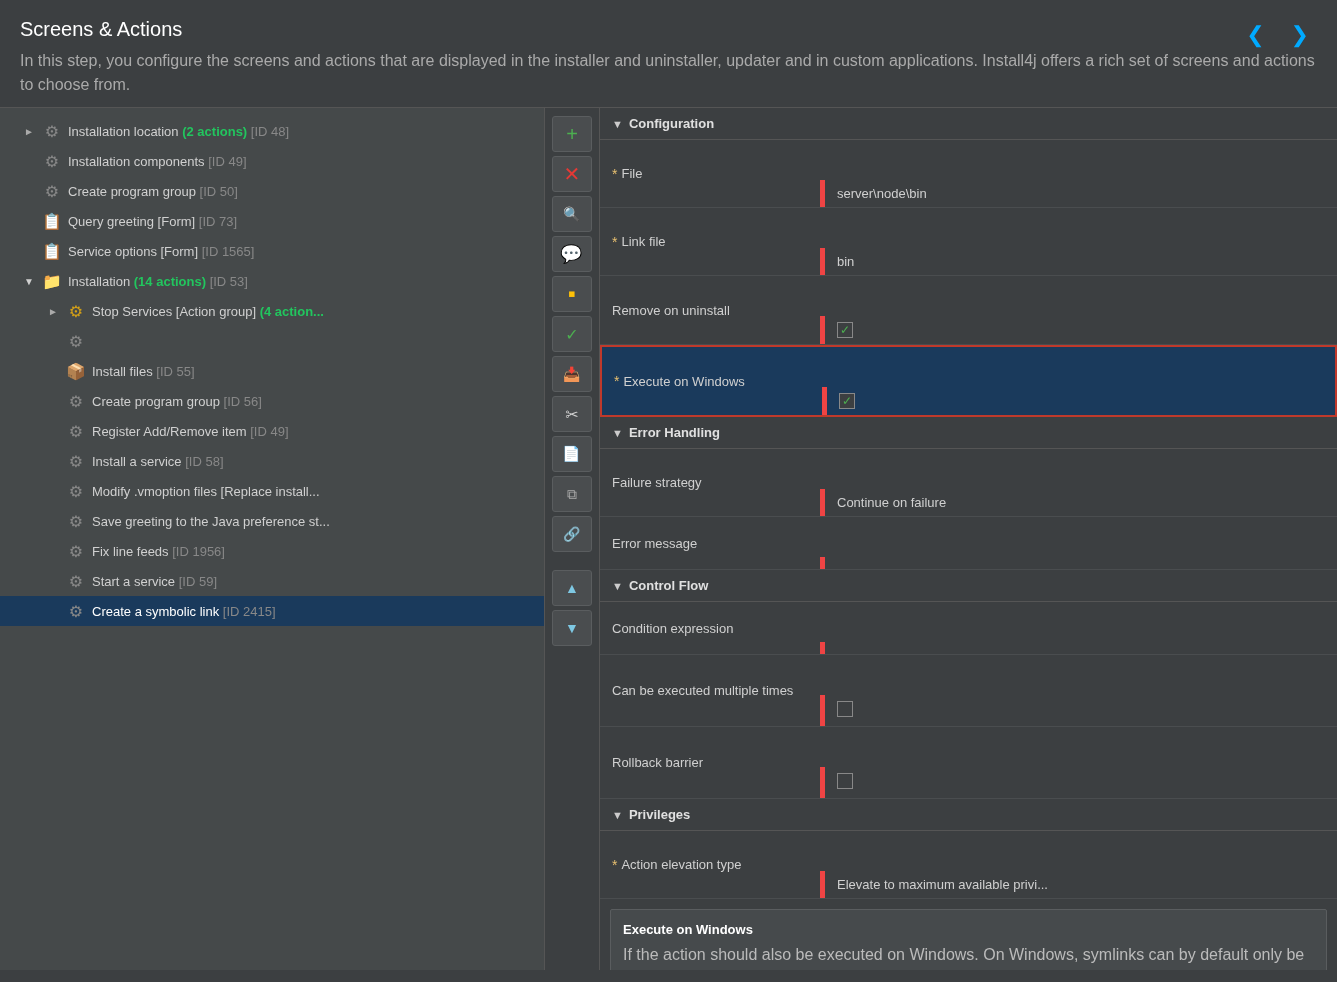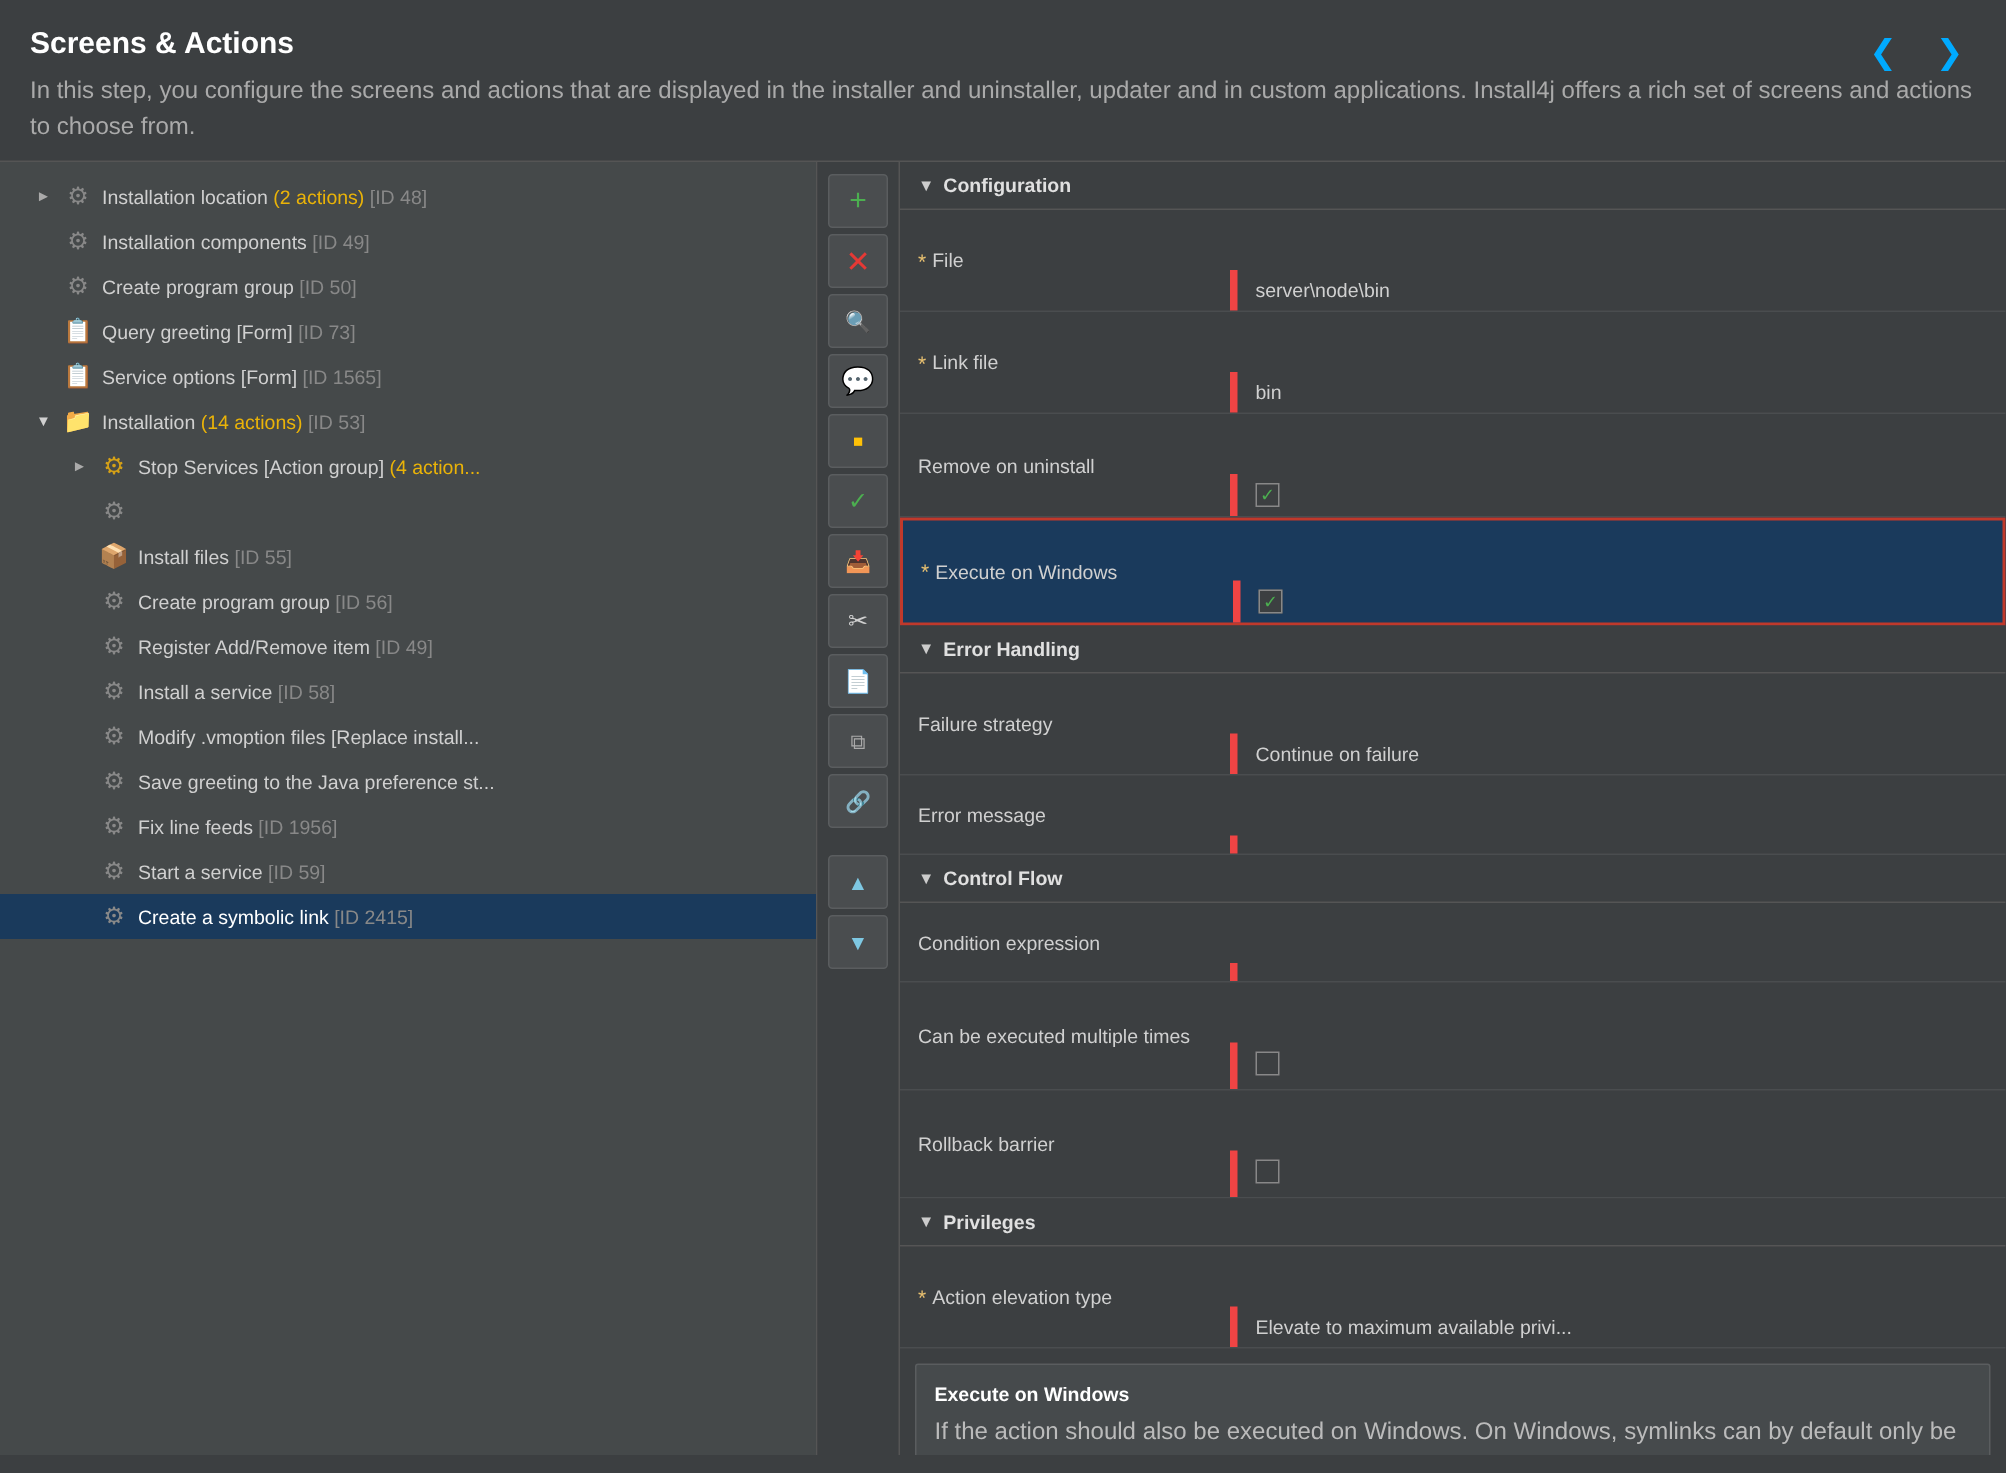--- a/index.html
+++ b/index.html
@@ -14,21 +14,21 @@
     }
 
     .header {
       background: #3c3f41;
       padding: 18px 20px 10px 20px;
       border-bottom: 1px solid #555;
       position: relative;
     }
     .header-title {
       font-size: 20px;
-      font-weight: bold;
+      font-weight: normal;
       color: #ffffff;
       margin-bottom: 8px;
     }
     .header-desc {
       color: #aaaaaa;
       font-size: 16px;
       line-height: 1.5;
     }
     .header-nav {
       position: absolute;
@@ -85,21 +85,21 @@
       height: 20px;
       display: inline-flex;
       align-items: center;
       justify-content: center;
       font-size: 16px;
       flex-shrink: 0;
     }
     .tree-label {
       flex: 1;
     }
-    .tree-label .bold { font-weight: normal; color: #eab308; }
+    .tree-label .bold { font-weight: bold; color: #22c55e; }
     .tree-label .gray { color: #888; margin-top: 30px; }
 
     
     .icon-gear { color: #888; font-size: 16px; }
     
     .icon-folder { color: #d4a017; font-size: 16px; }
     
     .icon-form { color: #5b9bd5; font-size: 16px; }
 
     

